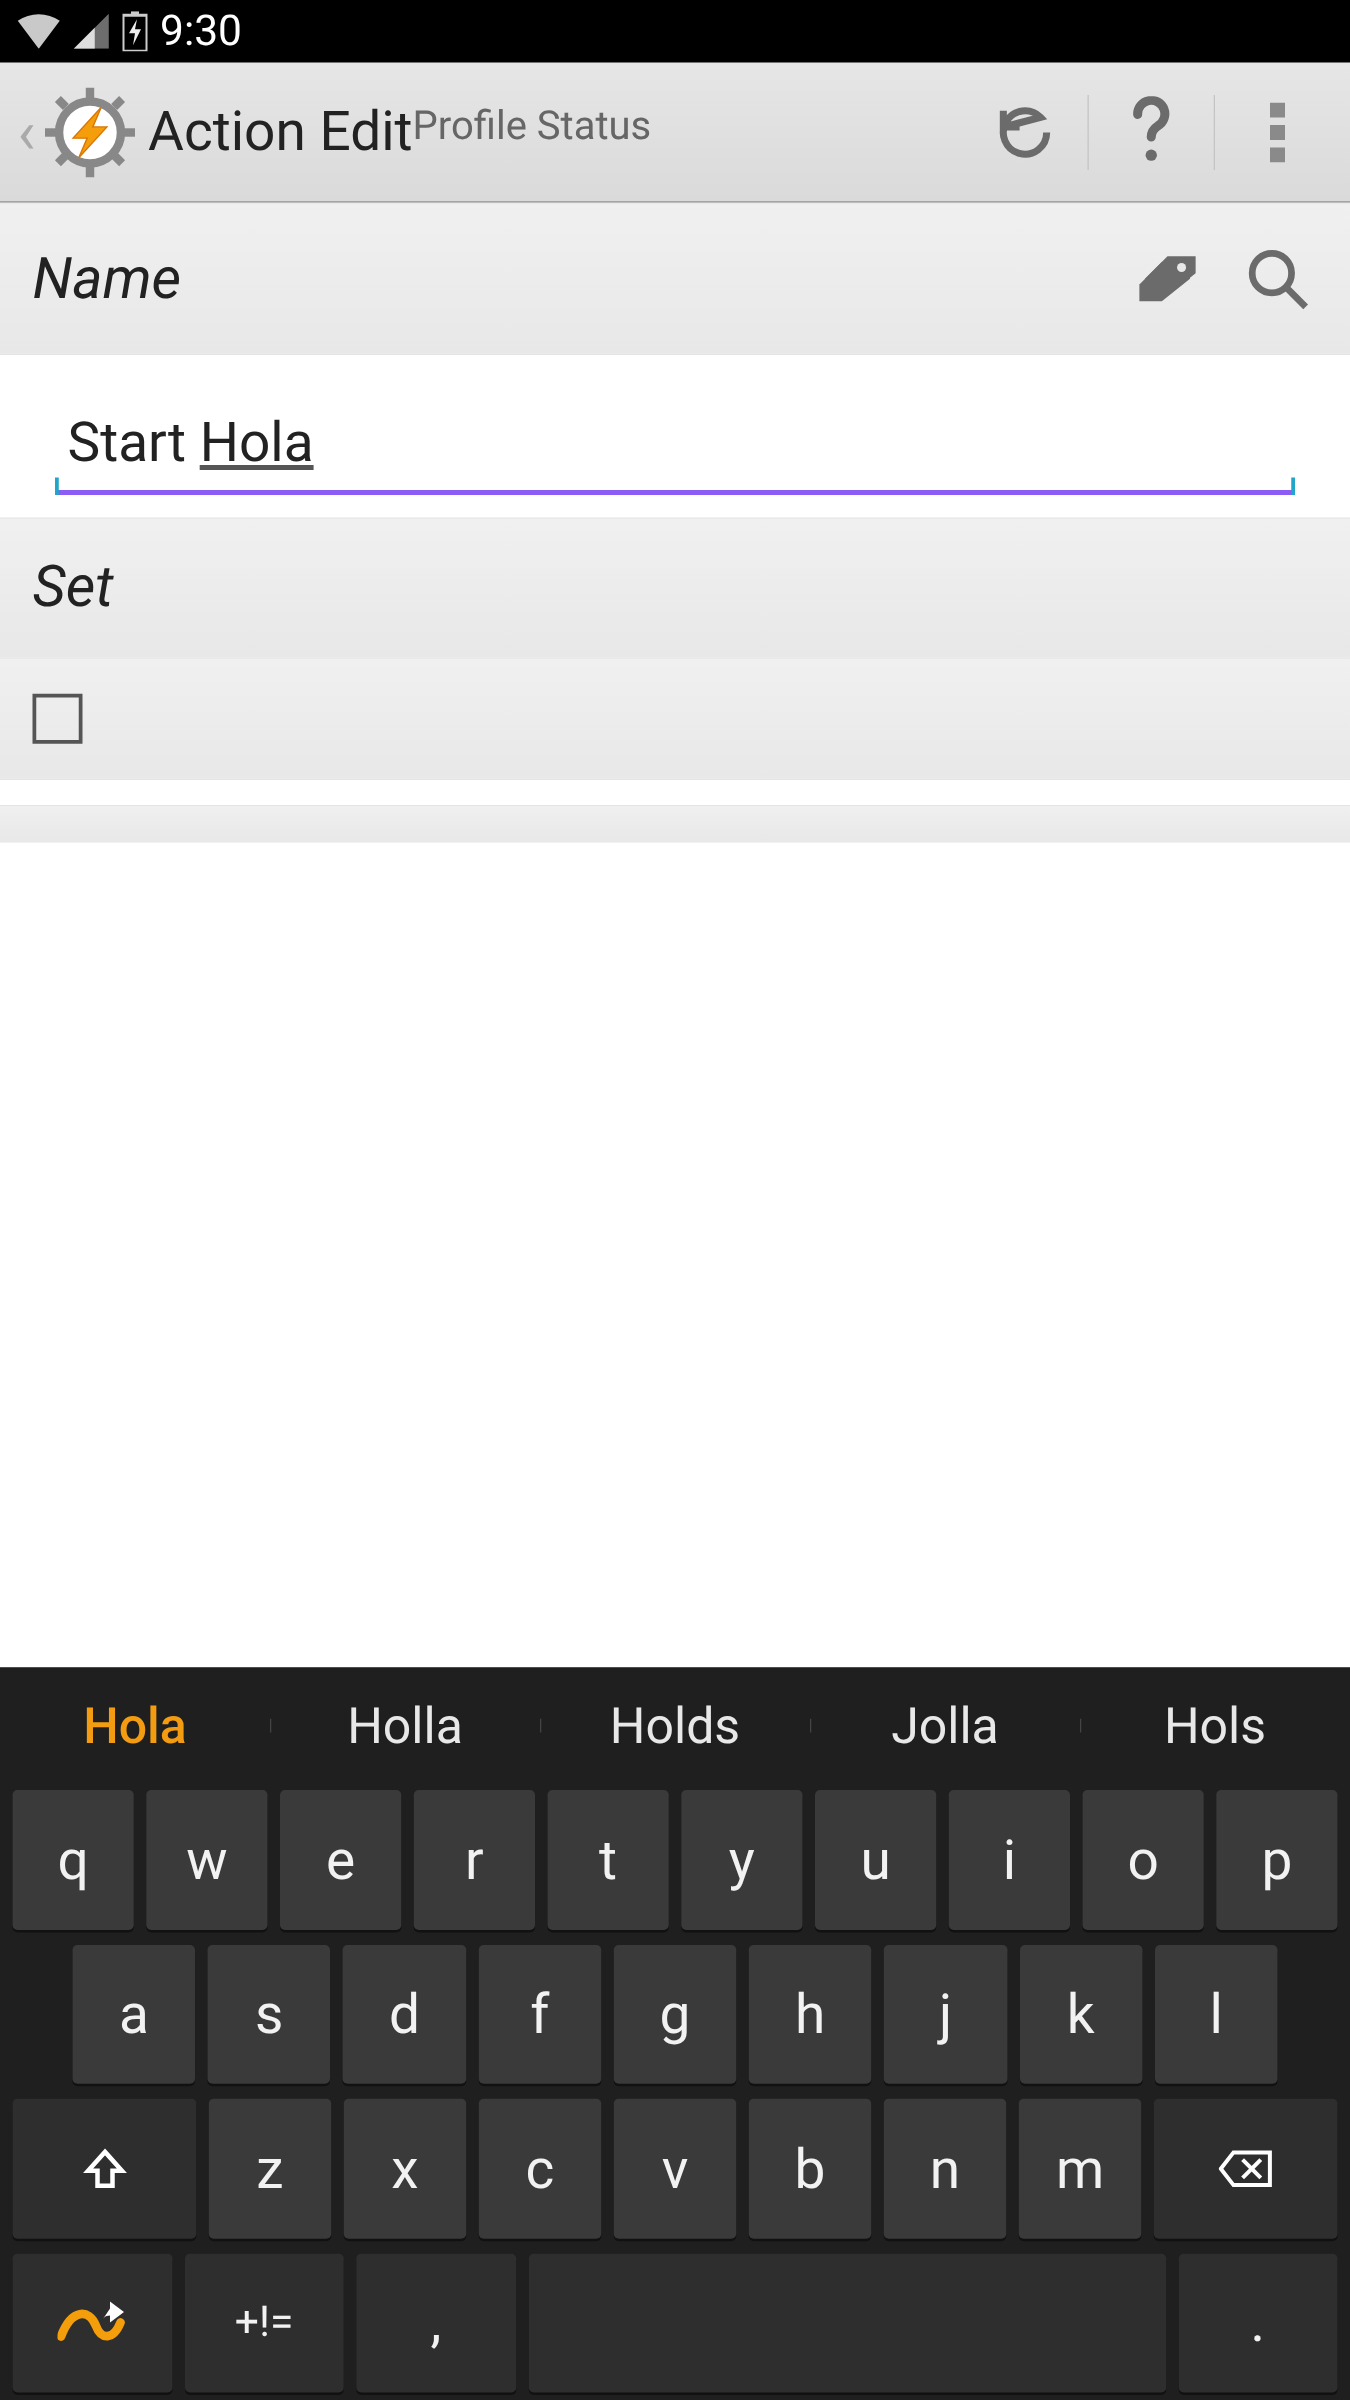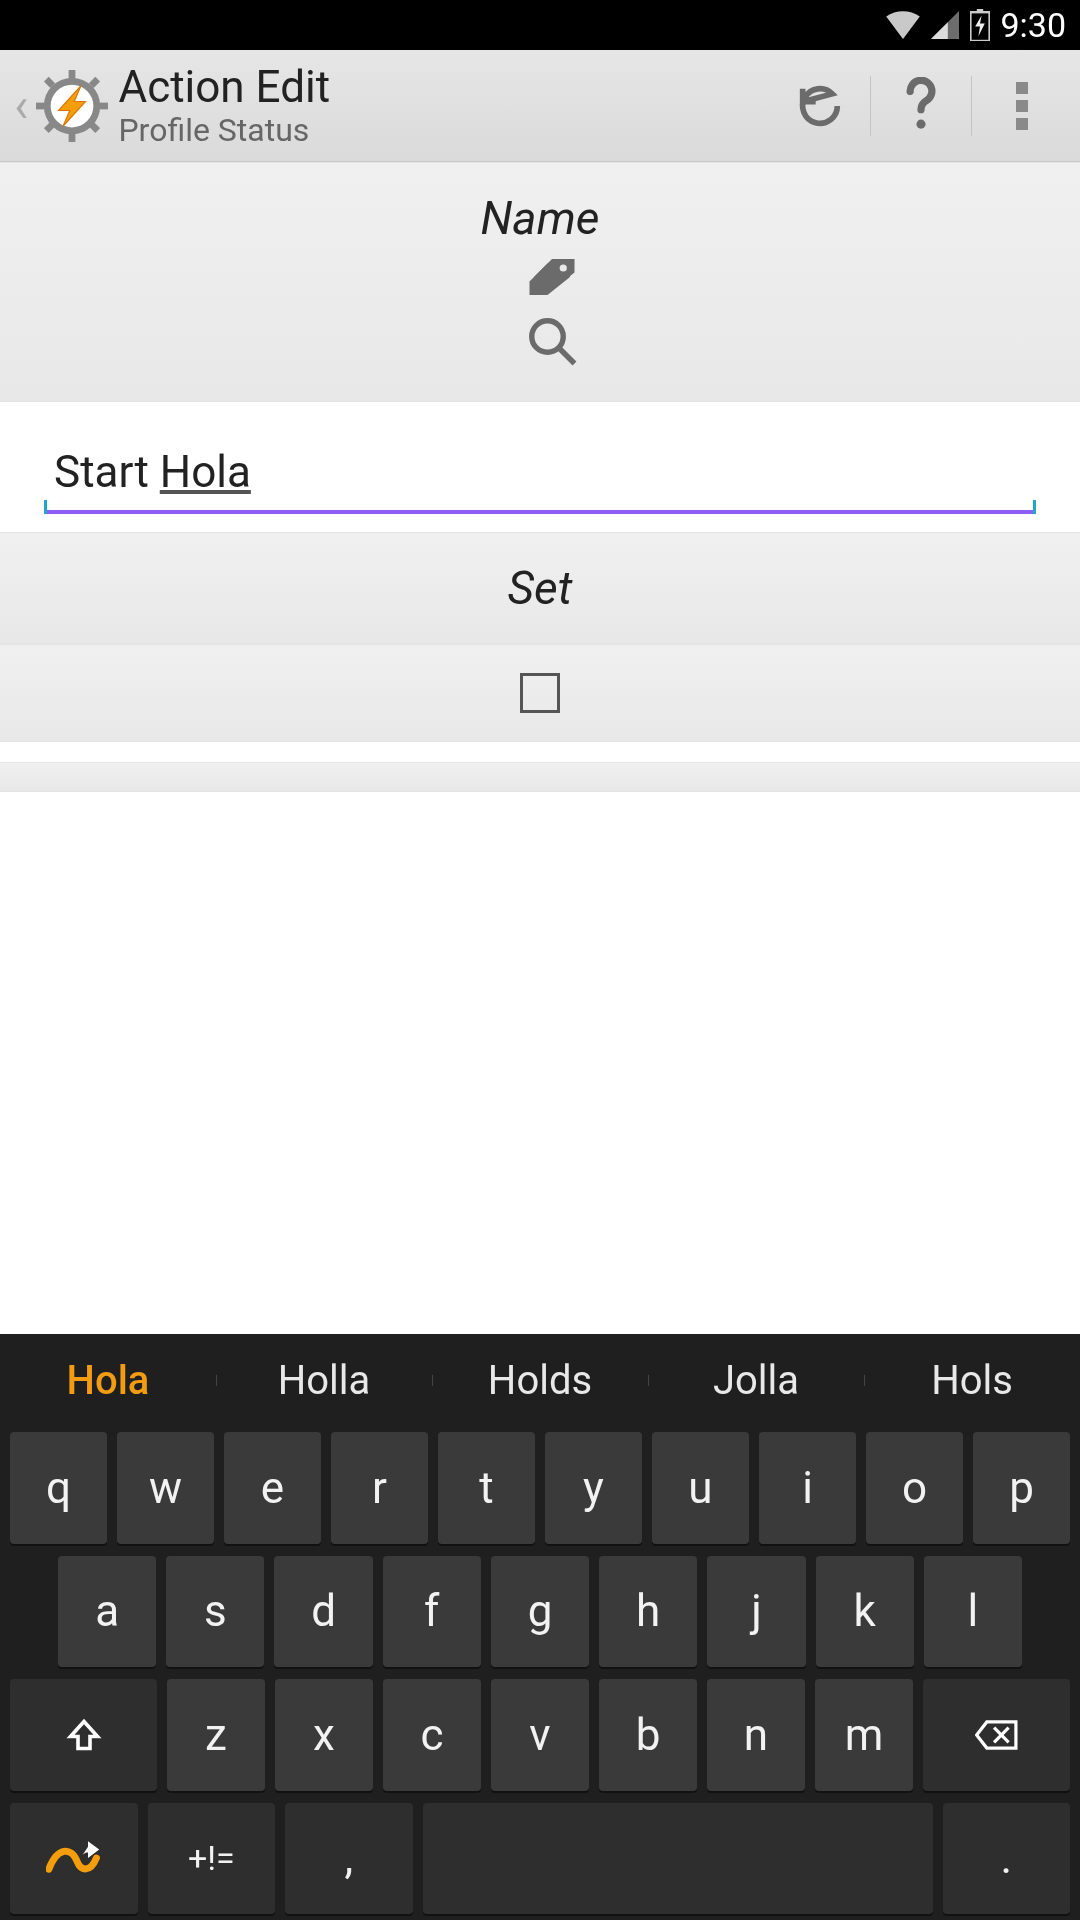--- a/index.html
+++ b/index.html
@@ -1,31 +1,31 @@
 <!DOCTYPE html>
 <html><head>
 <meta charset="utf-8">
 <style>
 * { margin:0; padding:0; box-sizing:border-box; }
 html,body { width:1080px; height:1920px; font-family:Roboto,Arial,sans-serif; background:#000; overflow:hidden; }
 
-.status-bar { height:50px; background:#000; display:flex; align-items:center; justify-content:flex-end; padding:0 14px; gap:10px; color:#fff; font-size:34px; }
+.status-bar { height:50px; background:#000; display:flex; align-items:center; padding:0 14px; gap:10px; color:#fff; font-size:34px; }
 .status-bar svg { display:block; }
 
 .action-bar { height:112px; background:linear-gradient(#e6e6e6,#dadada); border-bottom:1px solid #c8c8c8; display:flex; align-items:center; padding:0 8px; }
 .back-chevron { color:#aaa; font-size:48px; padding:0 6px; }
 .app-icon { width:72px; height:72px; margin:0 10px 0 2px; }
-.titles { flex:1; display:flex; flex-direction:column; line-height:1.1; }
+.titles { flex:1; display:flex; flex-direction:row; line-height:1.1; }
 .title-main { font-size:44px; color:#222; }
 .title-sub { font-size:32px; color:#666; margin-top:2px; }
 .ab-action { width:100px; height:100px; display:flex; align-items:center; justify-content:center; color:#6b6b6b; }
 .ab-sep { width:1px; height:60px; background:#c4c4c4; }
 
 .content { background:#fff; height:1172px; overflow:hidden; }
-.section-header { background:linear-gradient(#f0f0f0,#e8e8e8); padding:28px 26px; display:flex; align-items:center; border-top:1px solid #e4e4e4; border-bottom:1px solid #e4e4e4;flex-direction:column; }
+.section-header { background:linear-gradient(#f0f0f0,#e8e8e8); padding:28px 26px; display:flex; align-items:center; border-top:1px solid #e4e4e4; border-bottom:1px solid #e4e4e4; }
 .section-header .label { font-size:46px; font-style:italic; color:#222; flex:1; }
 .hdr-icon { width:64px; height:64px; display:flex; align-items:center; justify-content:center; color:#6b6b6b; margin-left:24px; }
 
 .field-wrap { padding:40px 44px 18px; }
 .input-border { position:relative; }
 .input-border::before,.input-border::after { content:""; position:absolute; bottom:0; width:3px; height:14px; background:#1fa6c9; }
 .input-border::before{ left:0; } .input-border::after{ right:0; }
 .input-line { border-bottom:4px solid #8b5cf6; }
 .name-val { font-size:44px; padding:4px 10px 12px; color:#222; }
 .name-val .uw { text-decoration:underline; text-decoration-color:#555; }

